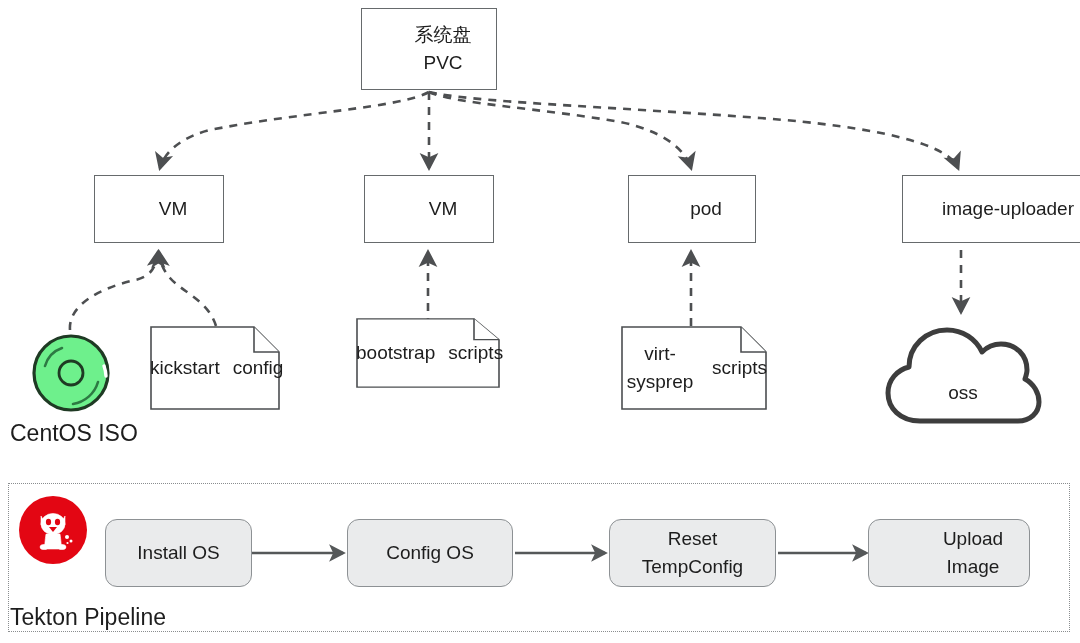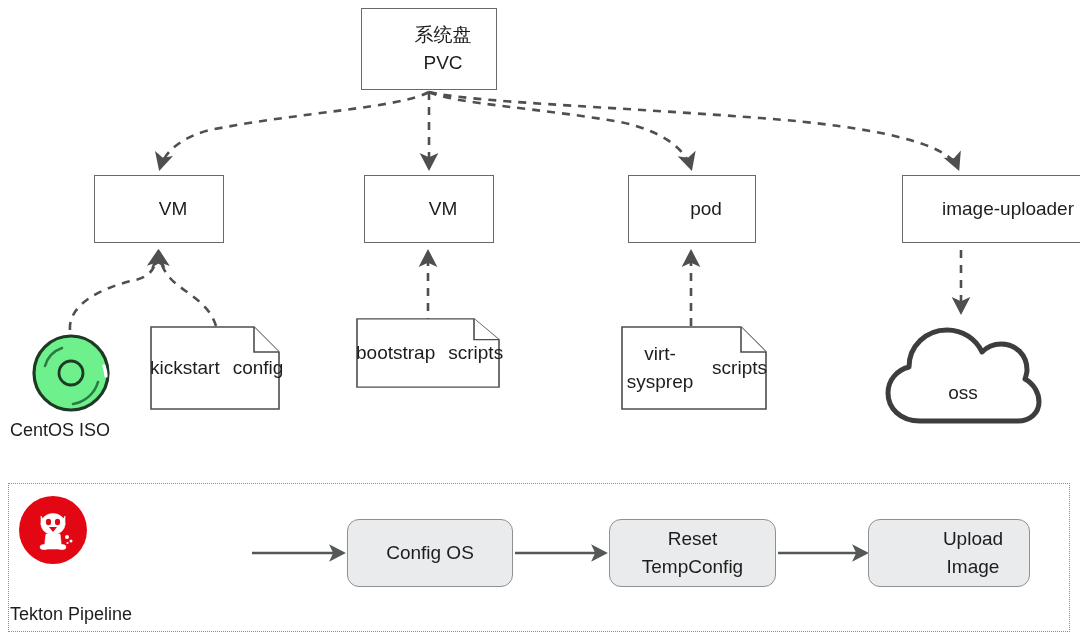--- a/index.html
+++ b/index.html
@@ -71,21 +71,21 @@
   .pipe-node {
     background: #eaebec;
     border: 1.4px solid #8d9194;
     border-radius: 12px;
     font-size: 19px;
     color: #1d1d1d;
   }
   .pipe-node .ln { display: block; line-height: 1.5; }
   .label-text {
     position: absolute;
-    font-size: 18px;
+    font-size: 23px;
     color: #1d1d1d;
     white-space: nowrap;
   }
   .iso-wrap {
     position: absolute;
   }
   .cloud-wrap { position: absolute; }
   .cloud-label {
     position: absolute;
     width: 100%;
@@ -245,20 +245,23 @@
       </g>
       <g fill="#ffffff">
         <circle cx="37" cy="30" r="2"></circle>
         <circle cx="41" cy="34" r="1.5"></circle>
         <circle cx="37.5" cy="36" r="1.1"></circle>
       </g>
     </svg>
   </div>
   <div class="label-text" style="left:10px; top:604px;text-align:center;">Tekton Pipeline</div>
 
+  <div class="node pipe-node" style="left:105px; top:519px; width:147px; height:68px;">
+    <span class="ln">Install OS</span>
+  </div>
 
   <div class="node pipe-node" style="left:347px; top:519px; width:166px; height:68px;">
     <span class="ln">Config OS</span>
   </div>
 
   <div class="node pipe-node" style="left:609px; top:519px; width:167px; height:68px;">
     <span class="ln">Reset</span>
     <span class="ln">TempConfig</span>
   </div>
 

